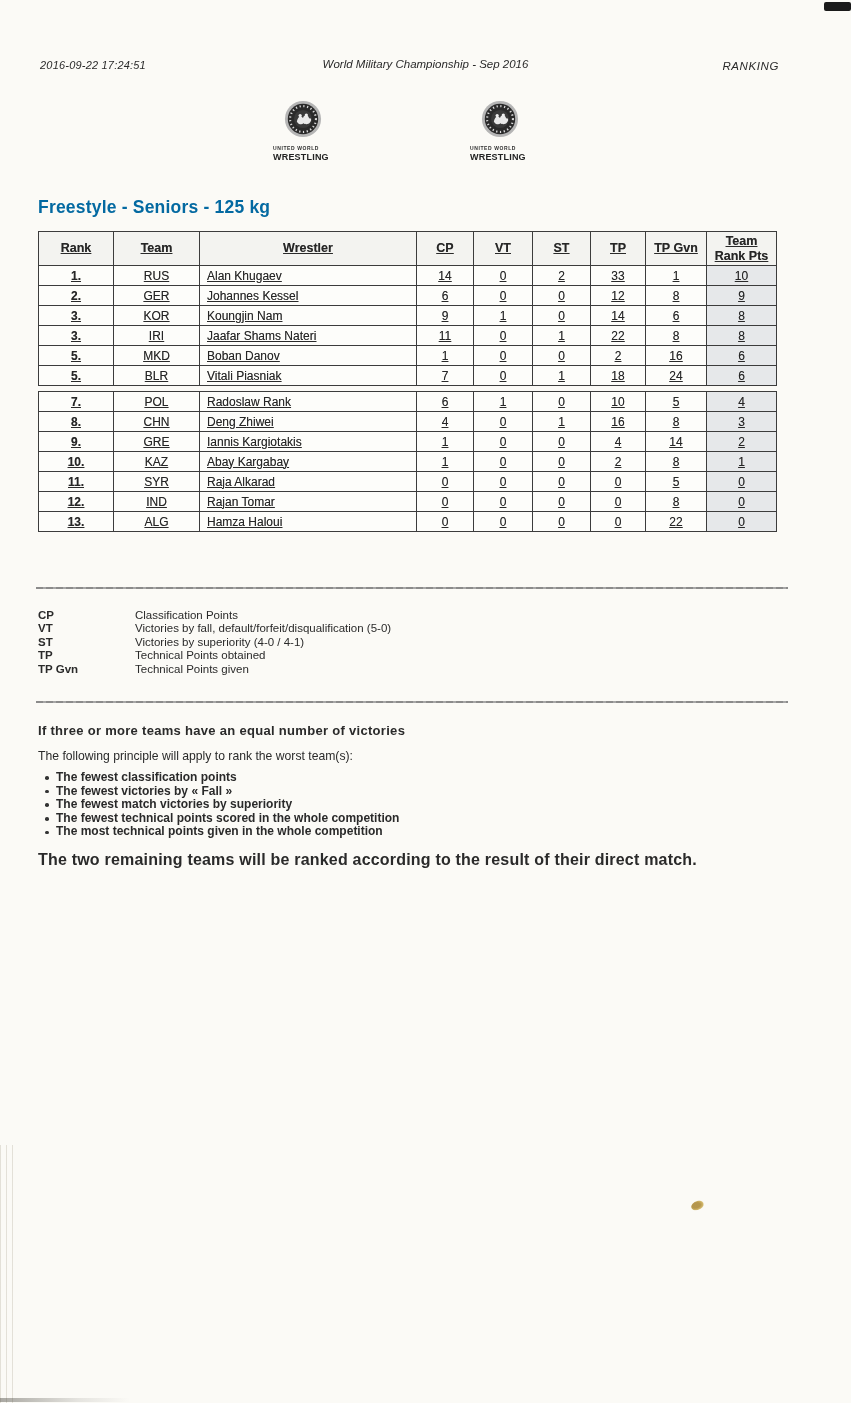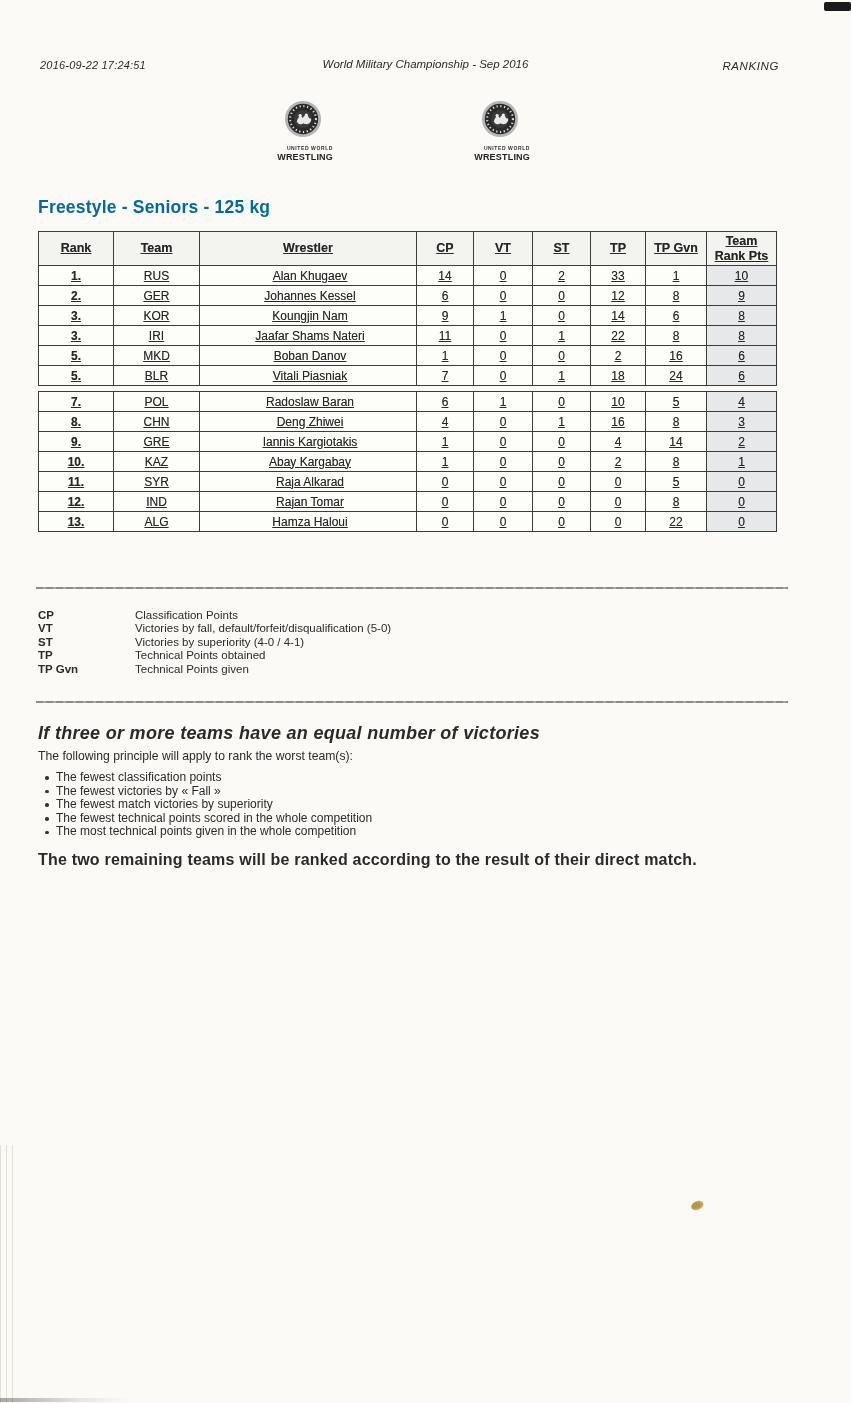--- a/index.html
+++ b/index.html
@@ -22,59 +22,59 @@
   .speck{position:absolute;left:691px;top:1201px;width:13px;height:9px;opacity:.85;
     background:radial-gradient(ellipse at 40% 45%,#a8842f 0 38%,#c9a94f 62%,rgba(0,0,0,0) 78%);
     border-radius:60% 40% 55% 45%;transform:rotate(-14deg);}
 
   
   .ts{position:absolute;left:40px;top:59px;font-style:italic;font-size:11px;letter-spacing:.2px;}
   .doc-title{position:absolute;left:0;right:0;top:58px;text-align:center;font-style:italic;font-size:11.5px;}
   .rank-label{position:absolute;right:72px;top:60px;font-style:italic;font-size:11.5px;letter-spacing:.6px;}
 
   
-  .logo{position:absolute;top:100px;width:60px;text-align:right;}
+  .logo{position:absolute;top:100px;width:60px;text-align:left;}
   .logo.l1{left:273px;} .logo.l2{left:470px;}
   .logo svg{display:block;margin:0 auto;}
   .logo .org1{display:block;margin-top:7px;font-size:5px;letter-spacing:.6px;color:#2e2e2e;font-weight:bold;}
   .logo .org2{display:block;margin-top:1px;font-size:9px;font-weight:bold;letter-spacing:.2px;color:#222;}
 
   
   h1.weight-title{position:absolute;left:38px;top:197px;margin:0;font-size:17.5px;font-weight:bold;
     letter-spacing:.2px;color:#0369a1;}
 
   
   .tbl-wrap{position:absolute;left:38px;top:231px;text-decoration:underline;}
   table{border-collapse:collapse;table-layout:fixed;width:738px;font-size:12px;}
   th,td{border:1px solid #3c3c3c;text-align:center;color:#262626;overflow:hidden;
     text-shadow:0 0 .4px rgba(45,45,45,.5);}
   th{height:31px;font-size:12.5px;font-weight:bold;background:#f3f3f0;line-height:1.15;}
   th.c8{white-space:pre-line;}
   td{height:19px;padding:0 3px;background:#fdfdfa;}
   td.c0{font-weight:bold;}
-  td.c2{text-align:center;padding-left:7px;}
+  td.c2{text-align:left;padding-left:7px;}
   td.c8{background:#e6e8ea;}
   tbody.gap-body td{border:none;height:5px;background:transparent;padding:0;}
 
   
   .rule{position:absolute;left:36px;width:752px;height:2px;
     background:repeating-linear-gradient(90deg,#8b8b8b 0 7px,#a6a6a6 7px 10px);}
   .rule.r1{top:587px;} .rule.r2{top:701px;}
 
   
   .legend{position:absolute;left:38px;top:609px;width:740px;font-size:11.5px;}
   .legend-row{display:flex;line-height:13.4px;}
   .legend-term{width:97px;font-weight:bold;flex:none;}
   .legend-desc{flex:1;}
 
   
-  .crit-heading{position:absolute;left:38px;top:723px;font-size:18px;font-weight:bold;letter-spacing:.3px;font-style:italic;}
+  .crit-heading{position:absolute;left:38px;top:723px;font-size:13px;font-weight:bold;letter-spacing:.3px;}
   .crit-intro{position:absolute;left:38px;top:749px;font-size:12.2px;}
   ul.crit-bullets{position:absolute;left:44px;top:771px;margin:0;padding:0;list-style:none;font-size:12px;}
-  ul.crit-bullets li{position:relative;padding-left:12px;line-height:13.6px;}
+  ul.crit-bullets li{position:relative;padding-left:12px;line-height:13.6px;font-weight:bold;}
   ul.crit-bullets li::before{content:"";position:absolute;left:1px;top:5.2px;width:3.6px;height:3.6px;
     border-radius:50%;background:#333;}
   .crit-footer{position:absolute;left:38px;top:851px;font-size:16px;font-weight:bold;letter-spacing:.2px;text-align:center;}
 </style>
 </head>
 <body>
 
 <div class="page">
 
   <div class="corner-mark"></div>
@@ -213,21 +213,21 @@
         </tbody>
       <tbody class="gap-body">
         <tr>
             <td colspan="9"></td>
           </tr>
       </tbody>
       <tbody id="tbody-1">
           <tr>
             <td class="c0">7.</td>
             <td class="c1">POL</td>
-            <td class="c2">Radoslaw Baran</td>
+            <td class="c2">Radoslaw Rank</td>
             <td class="c3">6</td>
             <td class="c4">1</td>
             <td class="c5">0</td>
             <td class="c6">10</td>
             <td class="c7">5</td>
             <td class="c8">4</td>
           </tr>
           <tr>
             <td class="c0">8.</td>
             <td class="c1">CHN</td>

